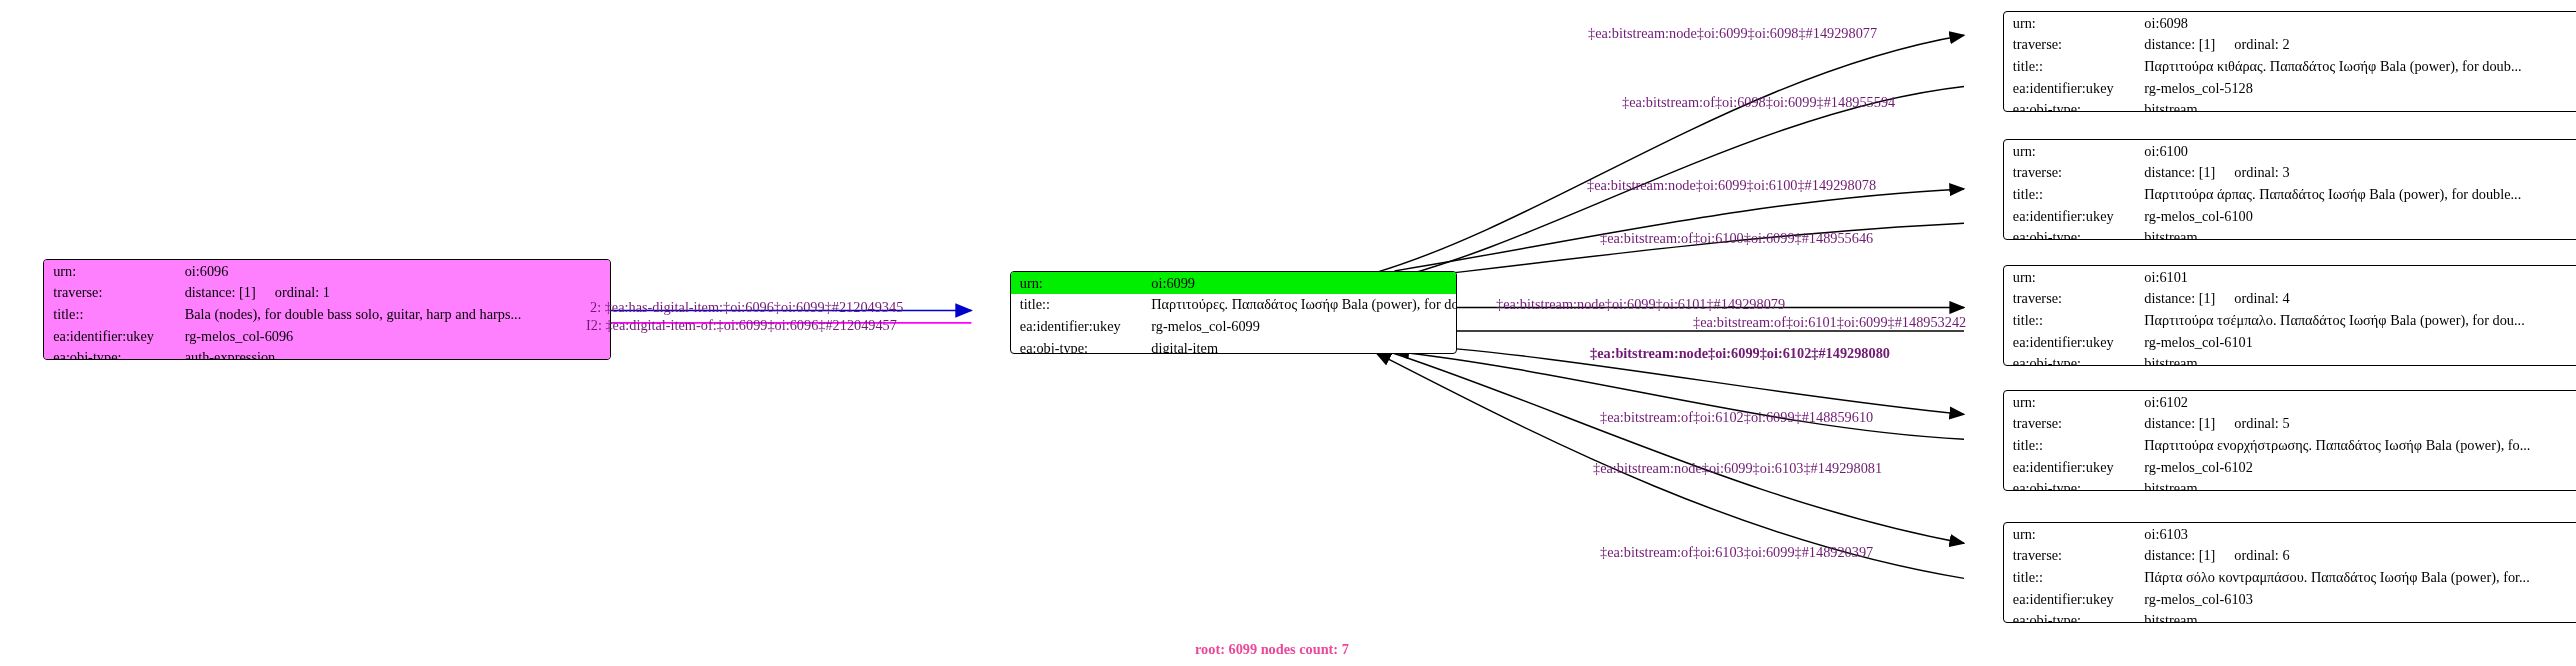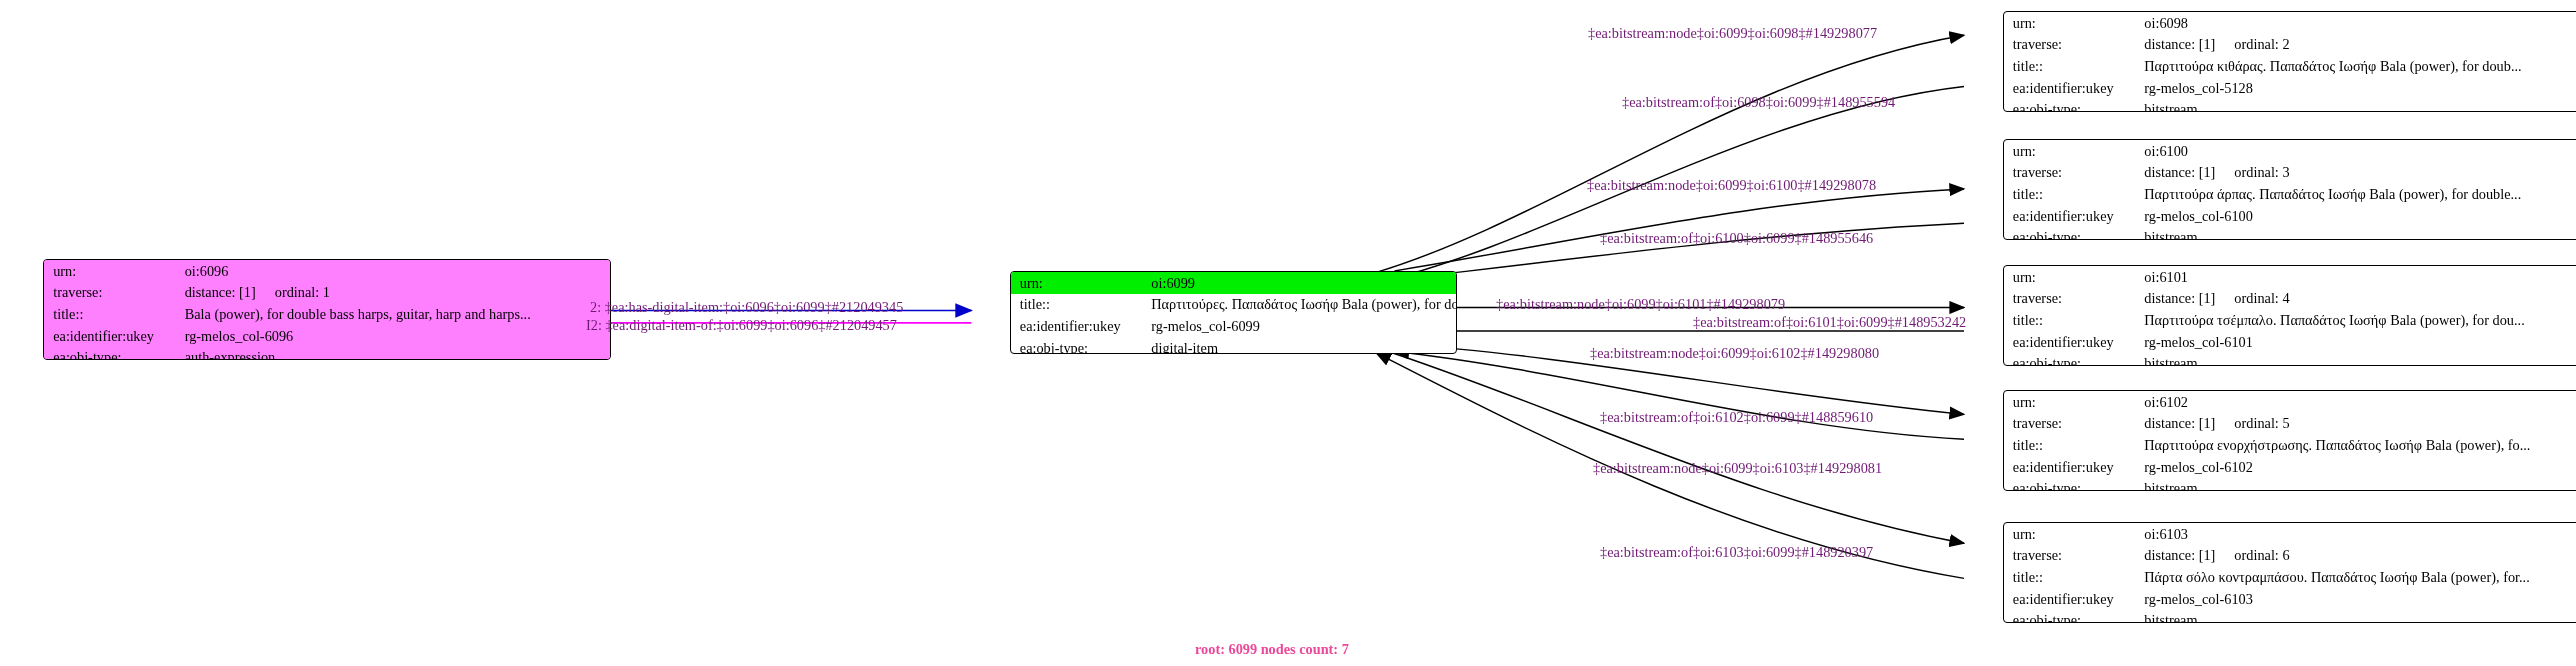--- a/index.html
+++ b/index.html
@@ -134,21 +134,21 @@
         <td class="v">oi:6096</td>
       </tr>
       <tr>
         <td class="k">traverse:</td>
         <td class="v">
           <span class="trv-d">distance: [1]</span><span class="trv-o">ordinal: 1</span>
         </td>
       </tr>
       <tr>
         <td class="k">title::</td>
-        <td class="v">Bala (power), for double bass harps, guitar, harp and harps...</td>
+        <td class="v">Bala (nodes), for double bass solo, guitar, harp and harps...</td>
       </tr>
       <tr>
         <td class="k">ea:identifier:ukey</td>
         <td class="v">rg-melos_col-6096</td>
       </tr>
       <tr>
         <td class="k">ea:obj-type:</td>
         <td class="v">auth-expression</td>
       </tr>
     </tbody>
@@ -327,21 +327,21 @@
   <div class="edge-label" style="left:586px; top:318px;">I2: ‡ea:digital-item-of:‡oi:6099‡oi:6096‡#212049457</div>
 
   <div class="edge-label" style="left:1588px; top:26px;">‡ea:bitstream:node‡oi:6099‡oi:6098‡#149298077</div>
   <div class="edge-label" style="left:1601px; top:95px;margin-left:21px;">‡ea:bitstream:of‡oi:6098‡oi:6099‡#148955594</div>
 
   <div class="edge-label" style="left:1587px; top:178px;">‡ea:bitstream:node‡oi:6099‡oi:6100‡#149298078</div>
   <div class="edge-label" style="left:1600px; top:231px;">‡ea:bitstream:of‡oi:6100‡oi:6099‡#148955646</div>
 
   <div class="edge-label" style="left:1496px; top:297px;">‡ea:bitstream:node‡oi:6099‡oi:6101‡#149298079</div>
   <div class="edge-label" style="left:1693px; top:315px;">‡ea:bitstream:of‡oi:6101‡oi:6099‡#148953242</div>
-  <div class="edge-label" style="left:1590px; top:346px;">‡ea:bitstream:node‡oi:6099‡oi:6102‡#149298080</div>
+  <div class="edge-label" style="left:1590px; top:346px;font-weight:bold;">‡ea:bitstream:node‡oi:6099‡oi:6102‡#149298080</div>
 
   <div class="edge-label" style="left:1600px; top:410px;">‡ea:bitstream:of‡oi:6102‡oi:6099‡#148859610</div>
 
   <div class="edge-label" style="left:1593px; top:461px;">‡ea:bitstream:node‡oi:6099‡oi:6103‡#149298081</div>
   <div class="edge-label" style="left:1600px; top:545px;">‡ea:bitstream:of‡oi:6103‡oi:6099‡#148920397</div>
 
   <div class="caption" style="left:1195px; top:641px;">root: 6099 nodes count: 7</div>
 
 </div>
 

